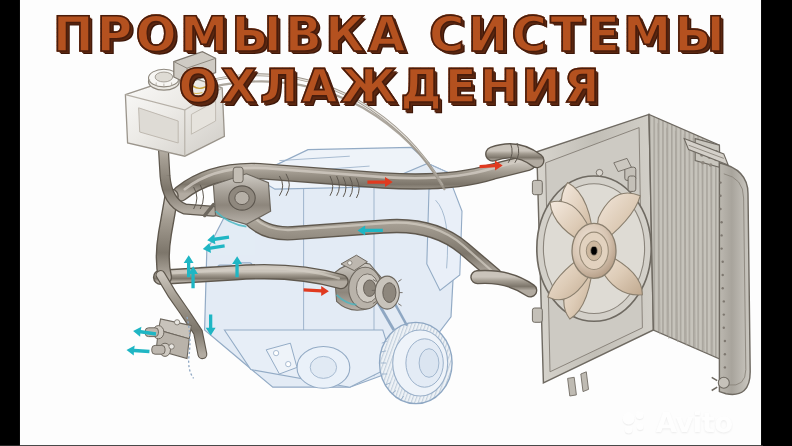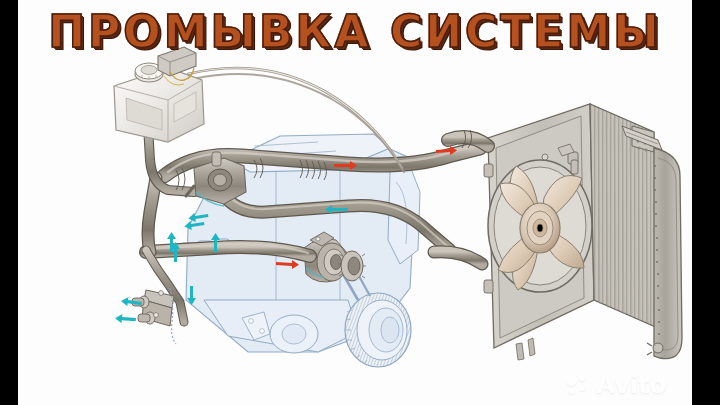--- a/index.html
+++ b/index.html
@@ -418,20 +418,21 @@
           <path d="M196 252 l0 -12 l-3 0 l4.6 -7 l4.4 7 l-3 0 l0 12 Z"></path>
         </g>
         <g fill="#1fb6c4">
           <path d="M172 286 l0 12 l-3 0 l4.6 7 l4.4 -7 l-3 0 l0 -12 Z"></path>
         </g>
       </g>
     </svg>
 
     <div id="title">
       <span class="tline" id="tline1">ПРОМЫВКА СИСТЕМЫ</span>
+      <span class="tline" id="tline2">ОХЛАЖДЕНИЯ</span>
     </div>
 
     <div id="watermark">
       <span id="wm-mark">
         <i class="a"></i>
           <i class="b"></i>
           <i class="c"></i>
           <i class="d"></i>
       </span>
       <span id="wm-text">Avito</span>

